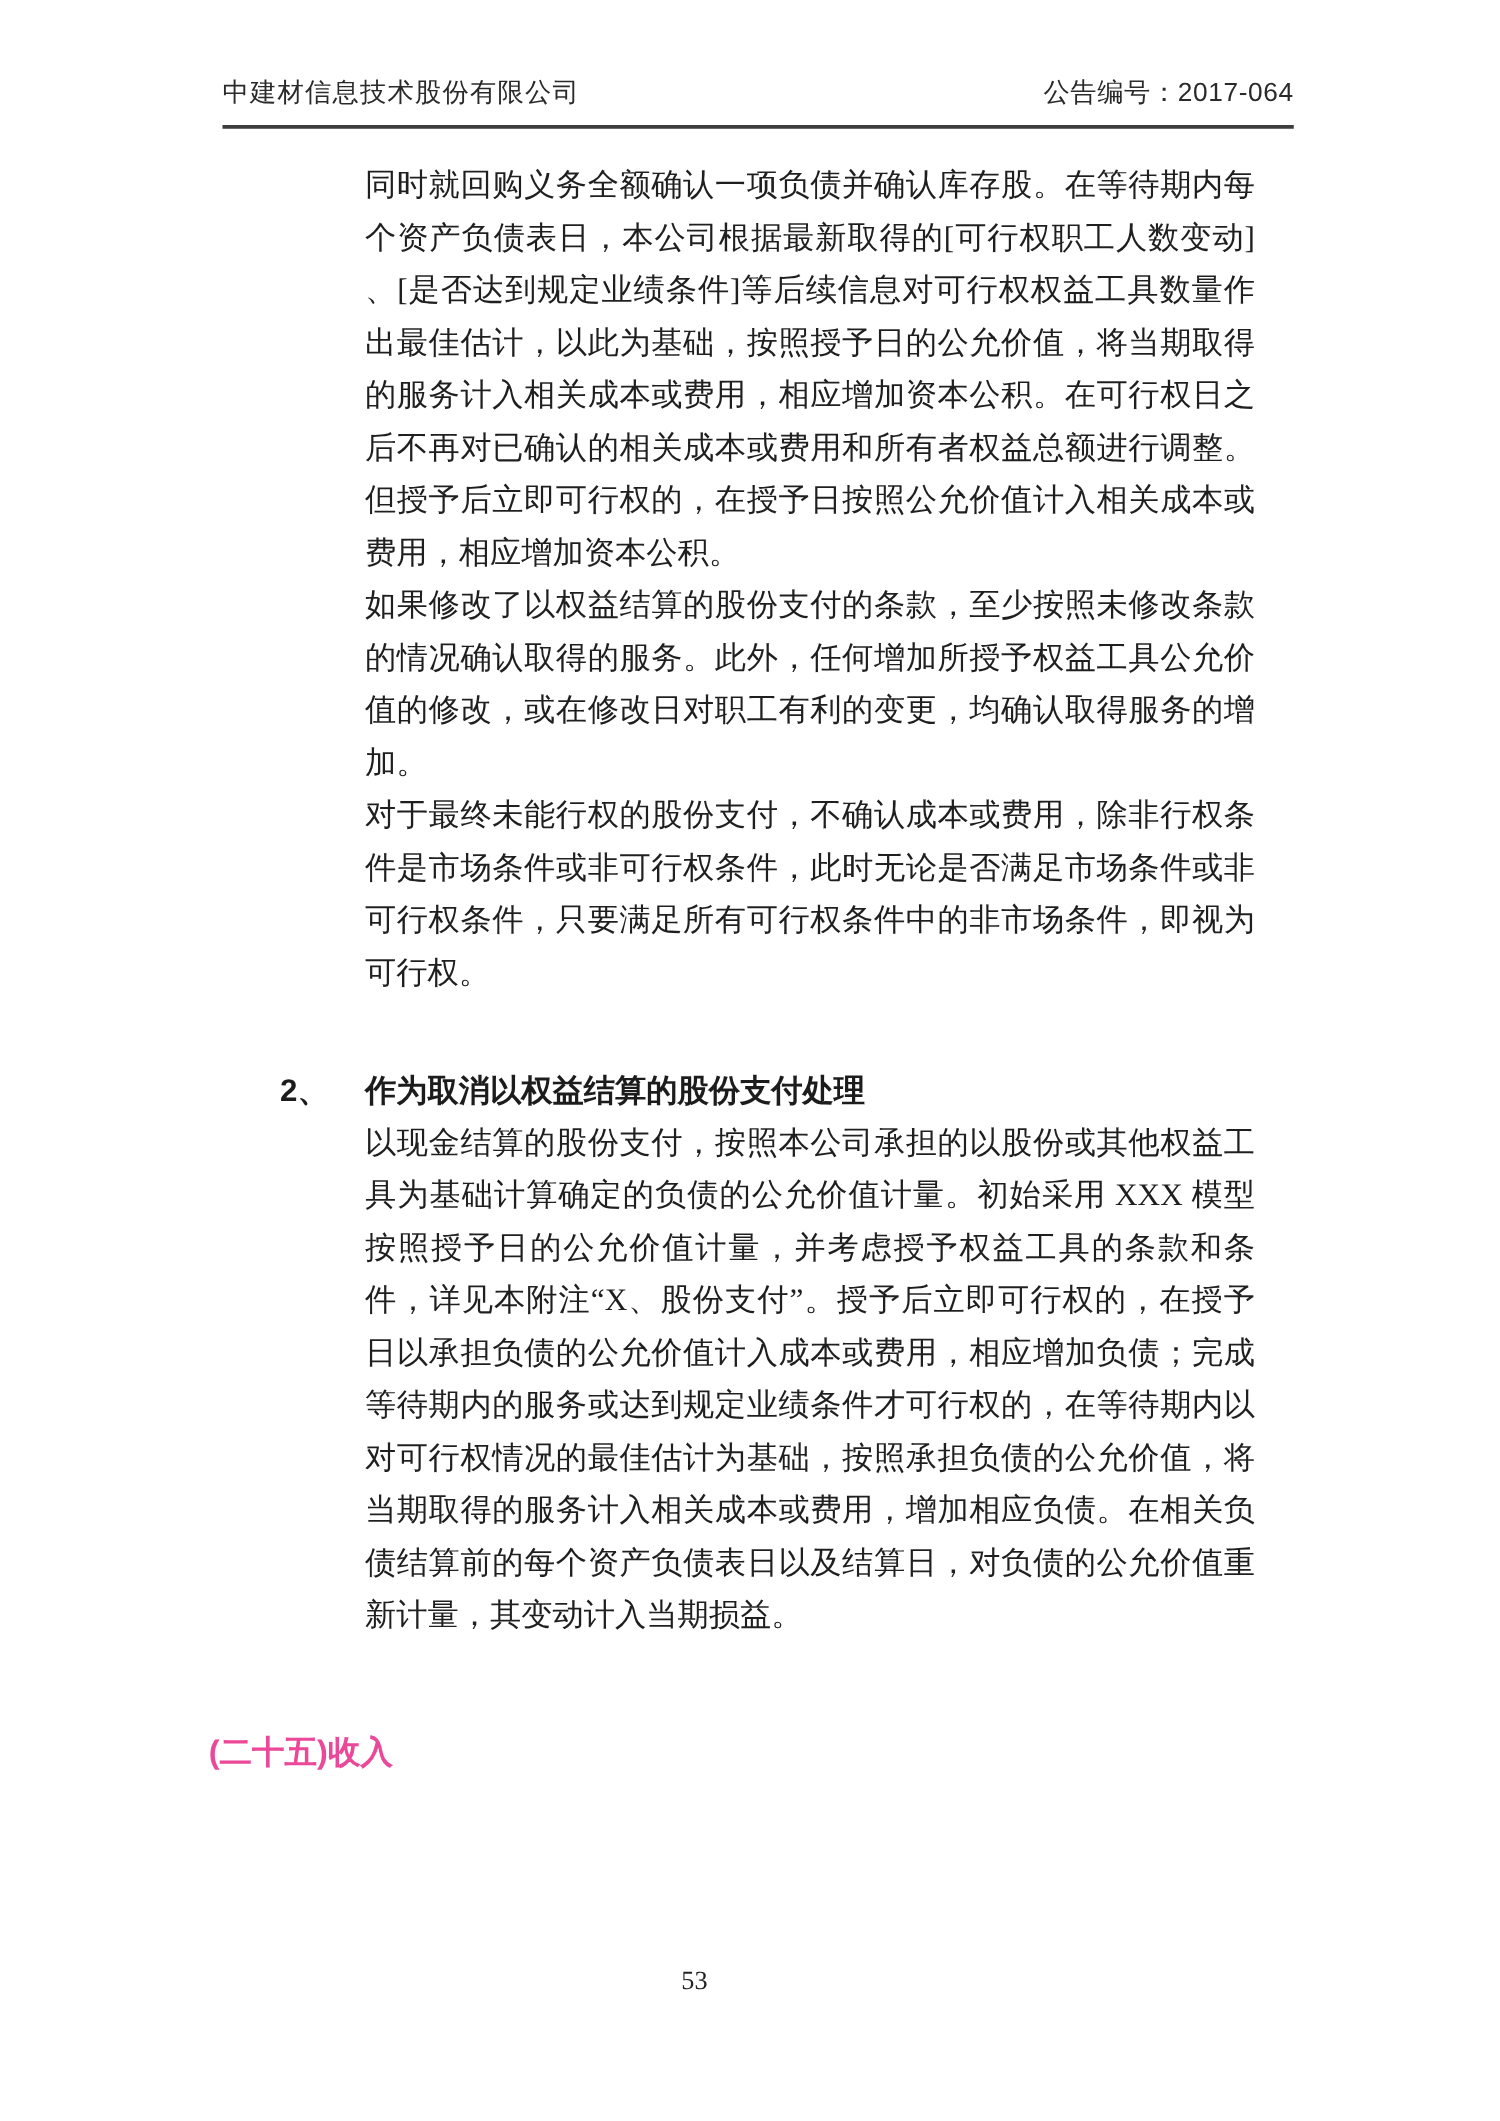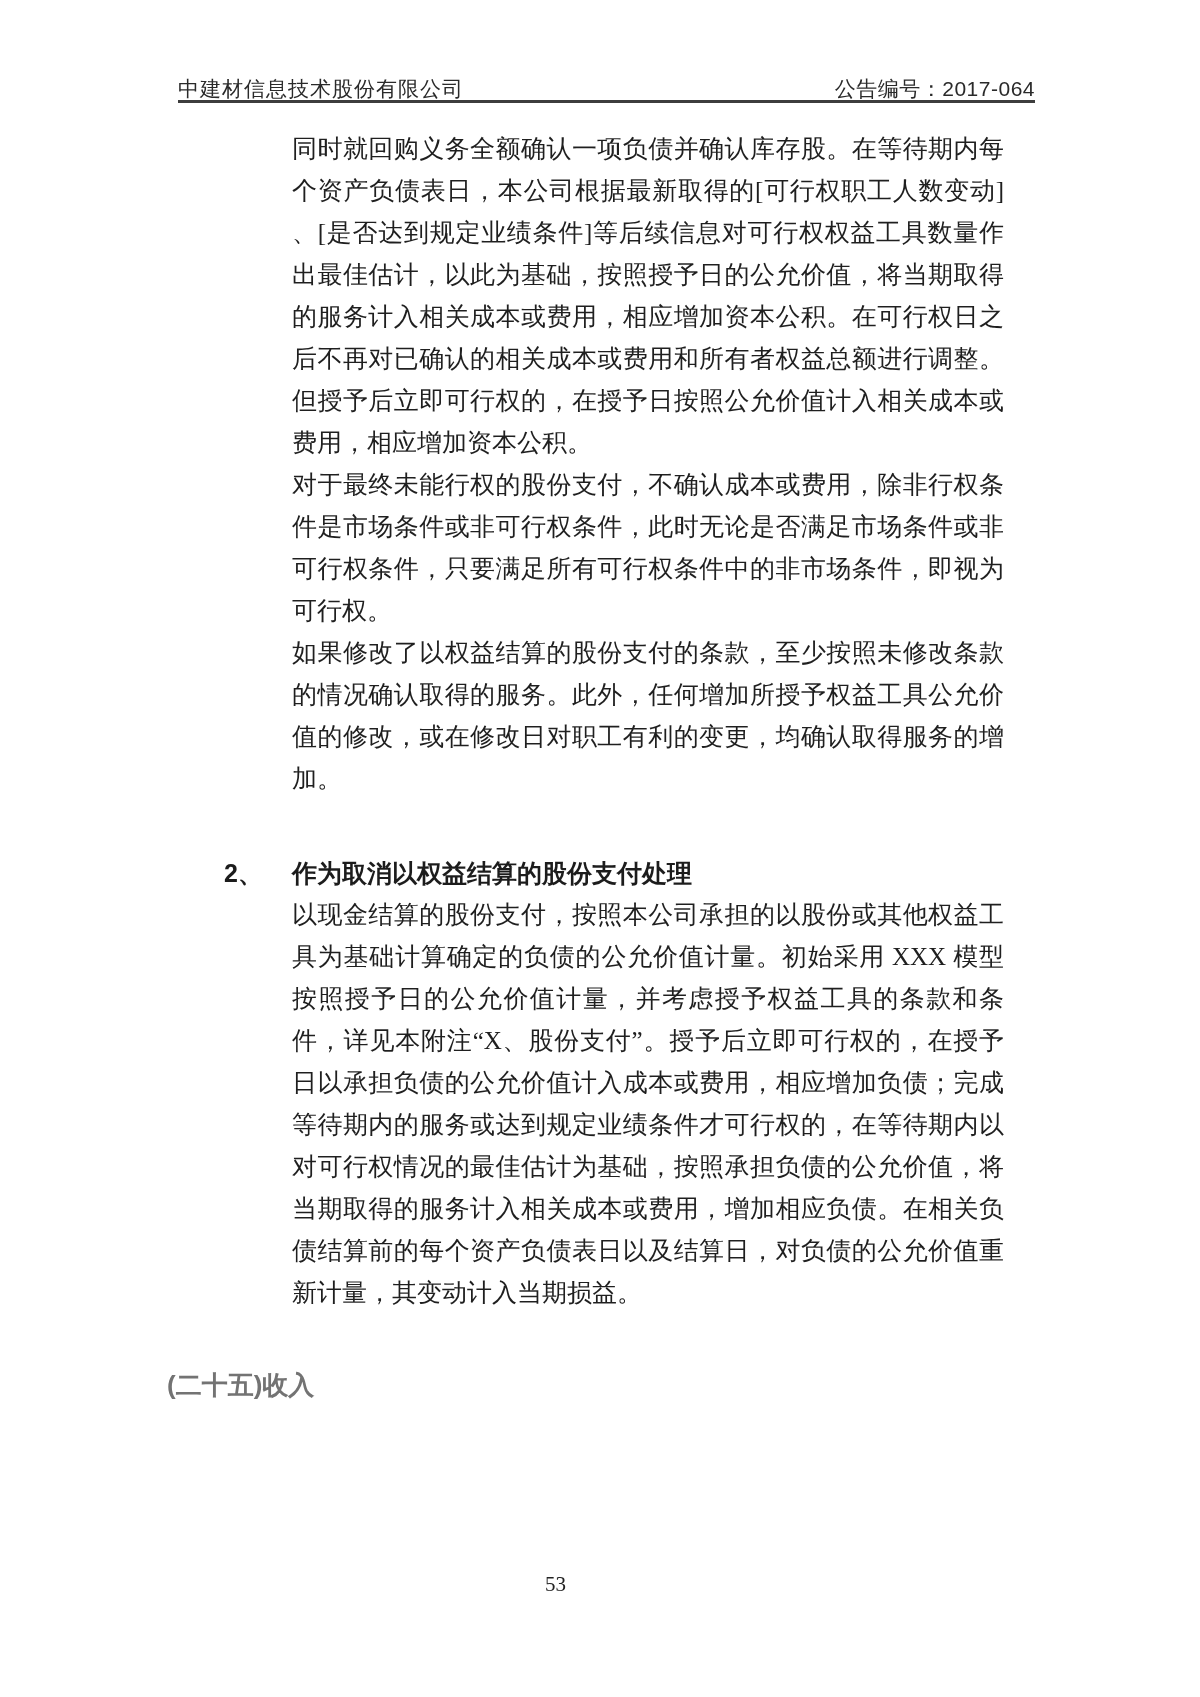--- a/index.html
+++ b/index.html
@@ -26,21 +26,20 @@
     justify-content: space-between;
     align-items: flex-end;
     font-family: "Liberation Sans", "DejaVu Sans", sans-serif;
     font-weight: normal;
     font-size: 21px;
     color: #2a2a2a;
     letter-spacing: 1px;
   }
   .doc-header .hdr-right {
     letter-spacing: 0.5px;
-    margin-top: 15px;
   }
   .header-rule {
     position: absolute;
     left: 178px;
     top: 100px;
     width: 857px;
     height: 3px;
     background: #3d3d3d;
   }
   
@@ -74,27 +73,27 @@
   .section-heading .sec-num {
     width: 68px;
     flex: 0 0 68px;
   }
   .section-heading-gap {
     margin-top: 6px;
   }
   
   .chapter-heading {
     margin-left: -125px;
-    margin-top: 48px;
+    margin-top: 64px;
     font-family: "Liberation Sans", "DejaVu Sans", sans-serif;
     font-weight: bold;
     font-size: 26px;
     line-height: 46px;
     text-align: left;
-    color: #737373;
+    color: #ec4899;
   }
   
   .doc-footer {
     position: absolute;
     left: 0;
     top: 1572px;
     width: 1111px; 
     text-align: center;
     font-size: 21px;
     color: #222222;
@@ -108,23 +107,23 @@
   <div class="doc-header">
     <span class="hdr-left">中建材信息技术股份有限公司</span>
     <span class="hdr-right">公告编号：2017-064</span>
   </div>
   <div class="header-rule"></div>
 
   <div class="body-block">
 
     <p>同时就回购义务全额确认一项负债并确认库存股。在等待期内每个资产负债表日，本公司根据最新取得的[可行权职工人数变动] 、[是否达到规定业绩条件]等后续信息对可行权权益工具数量作出最佳估计，以此为基础，按照授予日的公允价值，将当期取得的服务计入相关成本或费用，相应增加资本公积。在可行权日之后不再对已确认的相关成本或费用和所有者权益总额进行调整。但授予后立即可行权的，在授予日按照公允价值计入相关成本或费用，相应增加资本公积。</p>
 
+    <p>如果修改了以权益结算的股份支付的条款，至少按照未修改条款的情况确认取得的服务。此外，任何增加所授予权益工具公允价值的修改，或在修改日对职工有利的变更，均确认取得服务的增加。</p>
+
     <p>对于最终未能行权的股份支付，不确认成本或费用，除非行权条件是市场条件或非可行权条件，此时无论是否满足市场条件或非可行权条件，只要满足所有可行权条件中的非市场条件，即视为可行权。</p>
-
-    <p>如果修改了以权益结算的股份支付的条款，至少按照未修改条款的情况确认取得的服务。此外，任何增加所授予权益工具公允价值的修改，或在修改日对职工有利的变更，均确认取得服务的增加。</p>
 
 
     <div class="section-heading">
       <span class="sec-num">2、</span>
       <span class="sec-title">作为取消以权益结算的股份支付处理</span>
     </div>
 
     <p class="section-heading-gap">以现金结算的股份支付，按照本公司承担的以股份或其他权益工具为基础计算确定的负债的公允价值计量。初始采用 XXX 模型按照授予日的公允价值计量，并考虑授予权益工具的条款和条件，详见本附注“X、股份支付”。授予后立即可行权的，在授予日以承担负债的公允价值计入成本或费用，相应增加负债；完成等待期内的服务或达到规定业绩条件才可行权的，在等待期内以对可行权情况的最佳估计为基础，按照承担负债的公允价值，将当期取得的服务计入相关成本或费用，增加相应负债。在相关负债结算前的每个资产负债表日以及结算日，对负债的公允价值重新计量，其变动计入当期损益。</p>
 
     <div class="chapter-heading">(二十五)收入</div>

